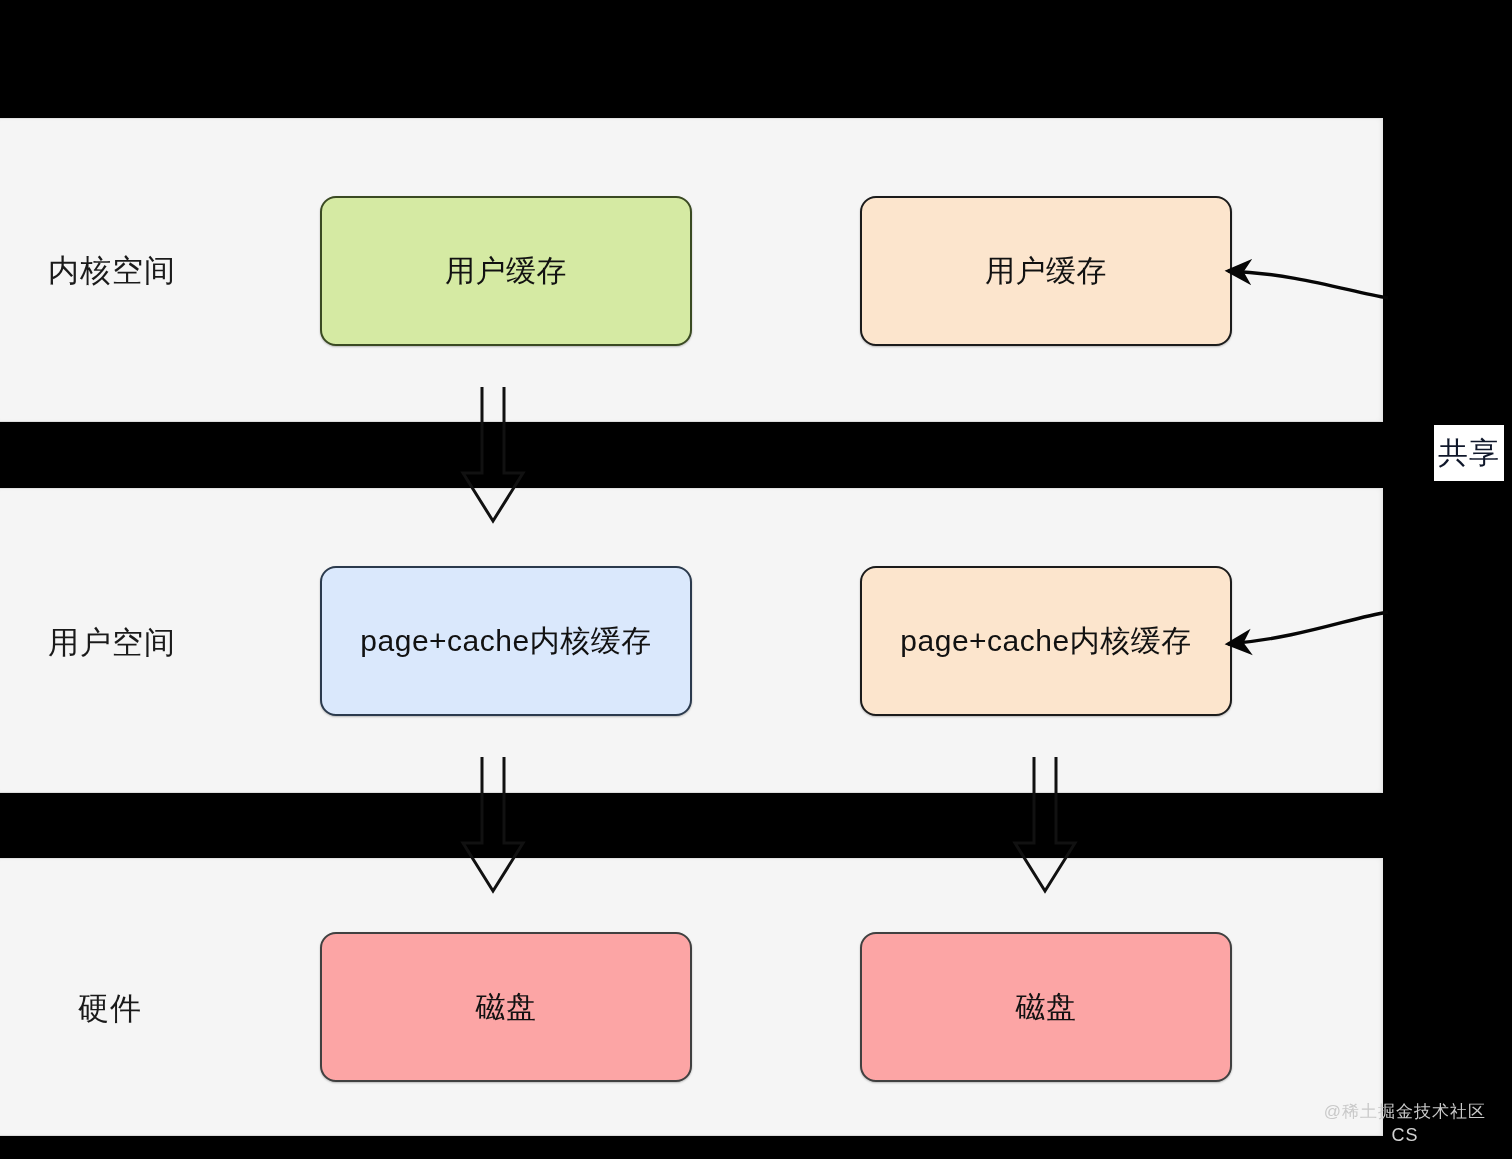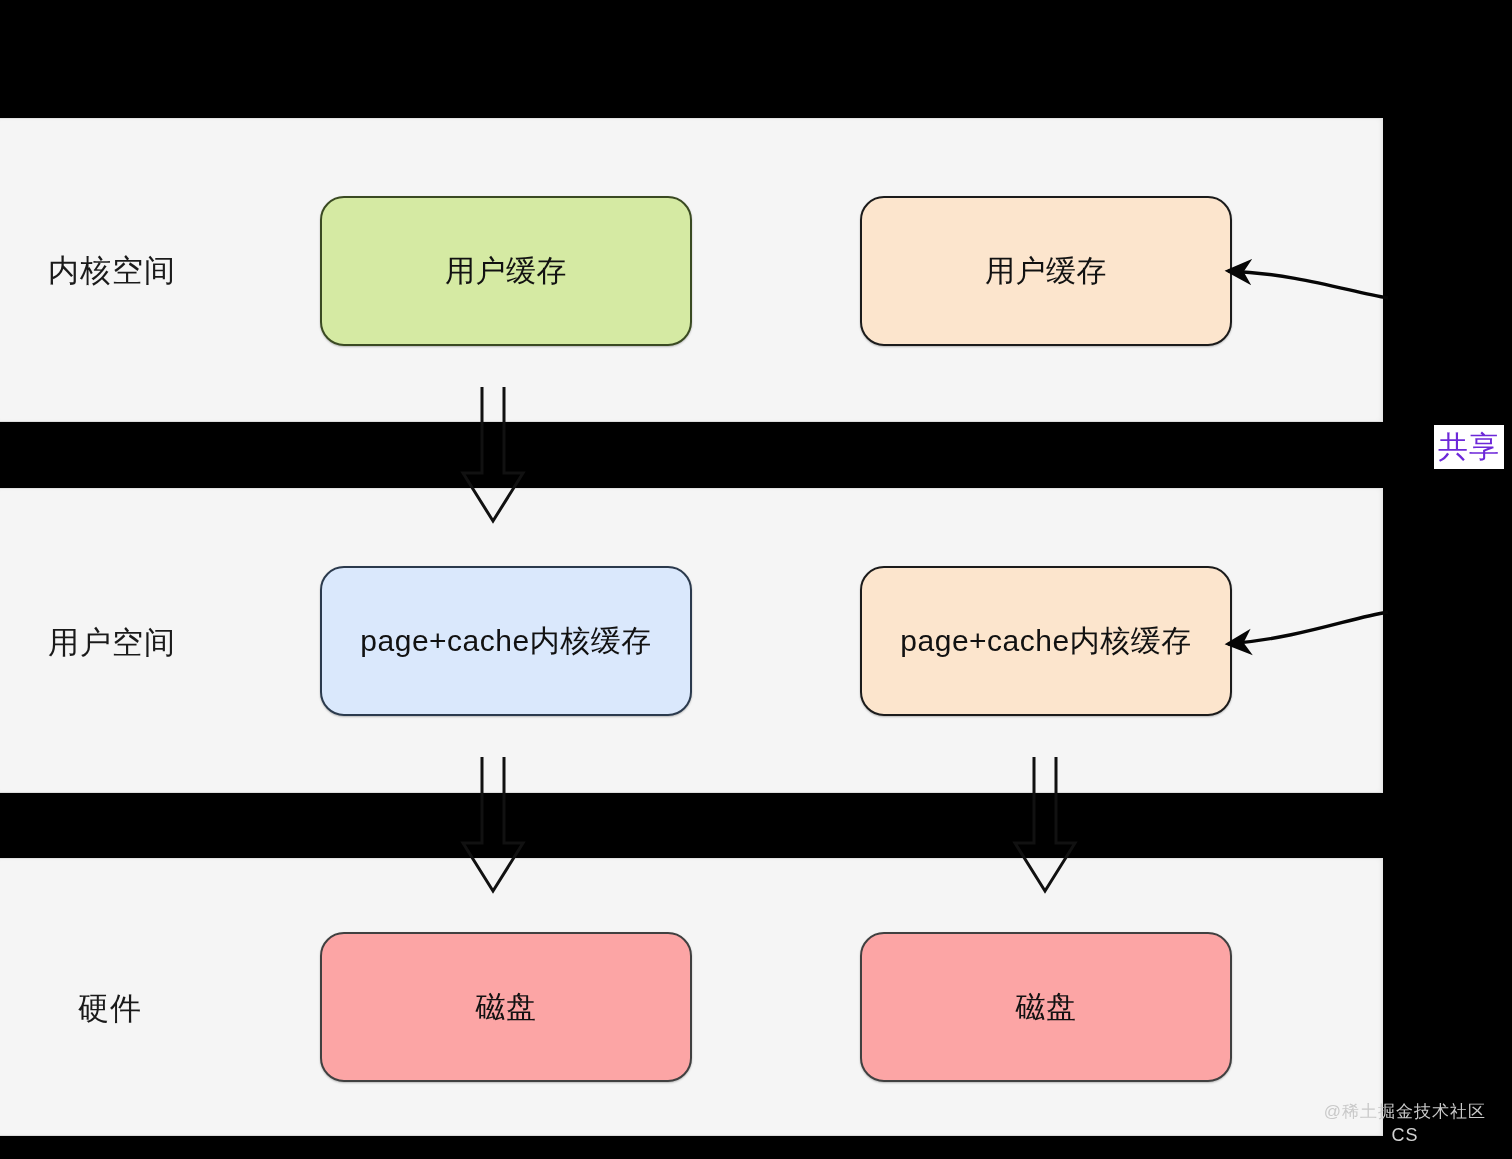--- a/index.html
+++ b/index.html
@@ -41,21 +41,21 @@
     line-height: 1;
   }
   #label-user   { left: 48px;  top: 255px; }
   #label-kernel { left: 48px;  top: 627px; }
   #label-hw     { left: 78px;  top: 993px; text-align: right; }
 
   
   .node {
     position: absolute;
     border: 2px solid #1f1f1f;
-    border-radius: 24px;
+    border-radius: 16px;
     display: flex;
     align-items: center;
     justify-content: center;
     font-size: 30px;
     color: #111111;
     letter-spacing: 0.5px;
     white-space: nowrap;
     box-shadow: 0 1px 2px rgba(0,0,0,0.25);
   }
   .node.green  { background: #d5eaa3; border-color: #3a4a22; }
@@ -89,24 +89,24 @@
   }
   #curve-top    { left: 1210px; top: 240px; width: 185px; height: 80px; }
   #curve-bottom { left: 1210px; top: 600px; width: 185px; height: 80px; }
 
   
   #share-label {
     position: absolute;
     left: 1434px;
     top: 425px;
     background: #ffffff;
-    color: #6d28d9;
+    color: #0f172a;
     font-size: 30px;
     line-height: 38px;
-    padding: 3px 4px;
+    padding: 9px 4px;
     white-space: nowrap;
     letter-spacing: 1px;
   }
 
   
   #watermark {
     position: absolute;
     left: 1300px;
     top: 1100px;
     width: 210px;

